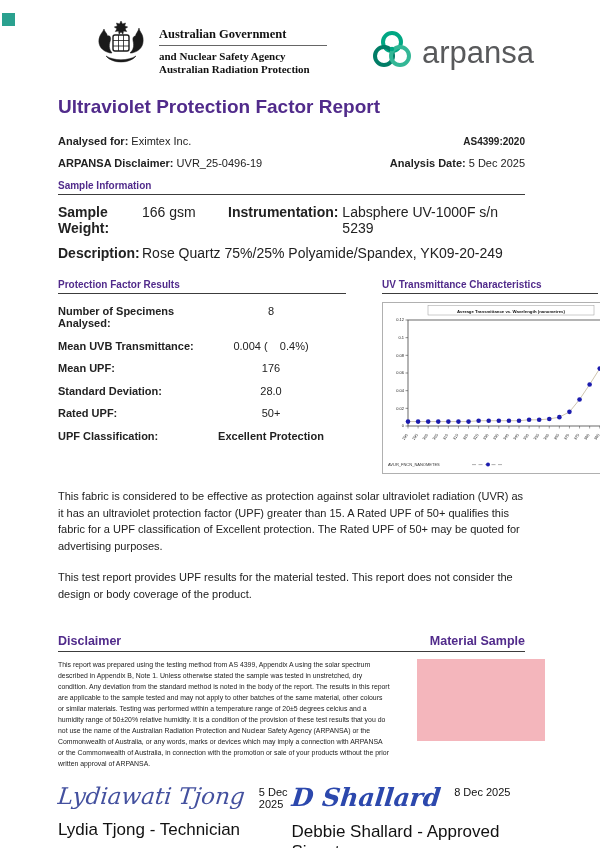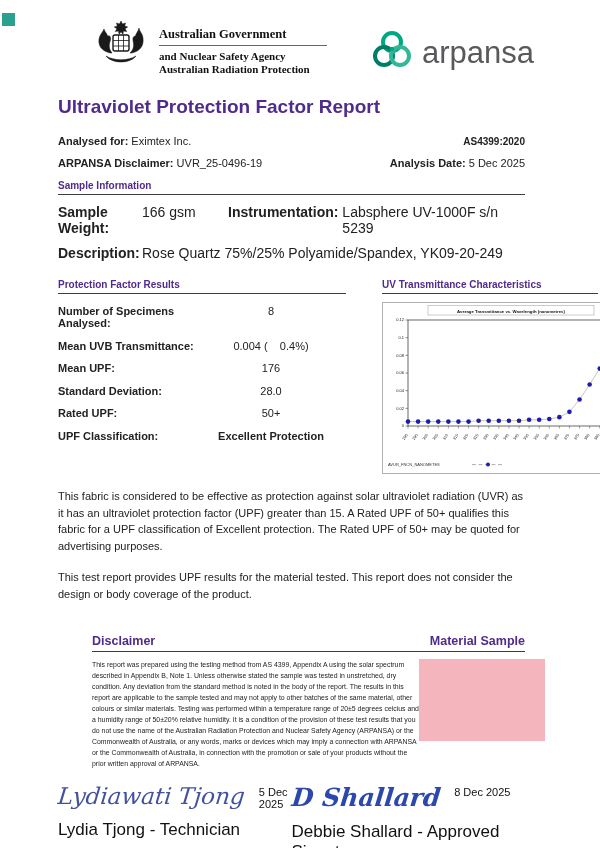--- a/index.html
+++ b/index.html
@@ -38,21 +38,21 @@
   .r-val{width:150px;text-align:center;white-space:pre;}
   .r-row:nth-child(6) .r-val,.r-row:nth-child(7) .r-val{font-weight:bold;}
   .right-col{flex:1;margin-left:36px;}
   .chart-wrap{margin-top:8px;margin-right:-46px;}
   .chart-wrap svg{display:block;}
 
   .review-sec{margin-top:14px;}
   .review-sec p{font-size:11px;line-height:1.5;margin:9px 0 0;}
   .review-sec p + p{margin-top:15px;}
 
-  .disc-row{margin-top:32px;margin-left:34px;}
+  .disc-row{margin-top:32px;}
   .disc-heads{display:flex;justify-content:space-between;border-bottom:1.5px solid #3c3c3c;padding-bottom:3px;}
   .sec-h-inline{color:#512b8b;font-size:12.5px;font-weight:bold;}
   .disc-body{display:flex;justify-content:space-between;margin-top:7px;}
   .disc-text{width:332px;font-size:6.9px;line-height:1.6;color:#222;}
   .swatch{width:128px;height:82px;margin-right:-20px;background:#f4b6bc;}
 
   .sig-row{display:flex;margin-top:14px;}
   .sig-block{width:238px;}
   .sig-line{display:flex;align-items:flex-start;gap:14px;}
   .sig-script{font-family:"DejaVu Serif",serif;font-style:italic;font-size:23px;color:#44519f;transform:skewX(-6deg);white-space:nowrap;}

